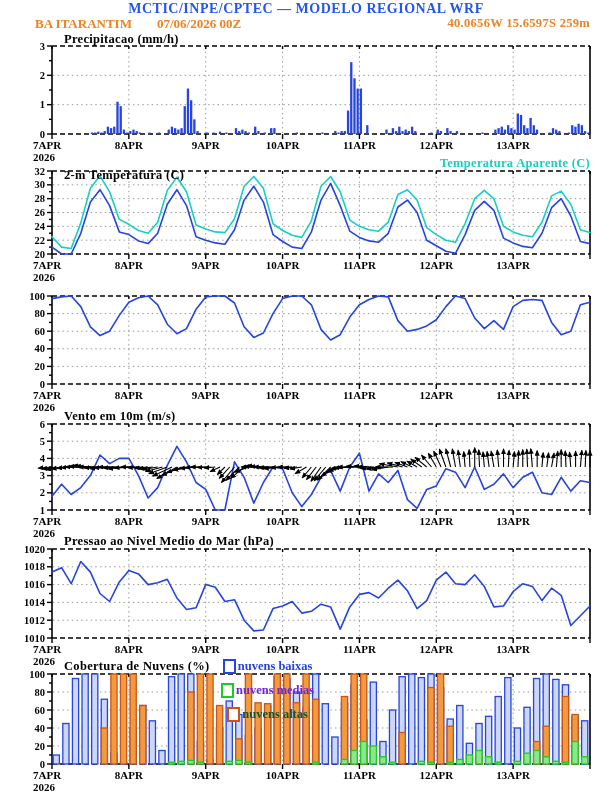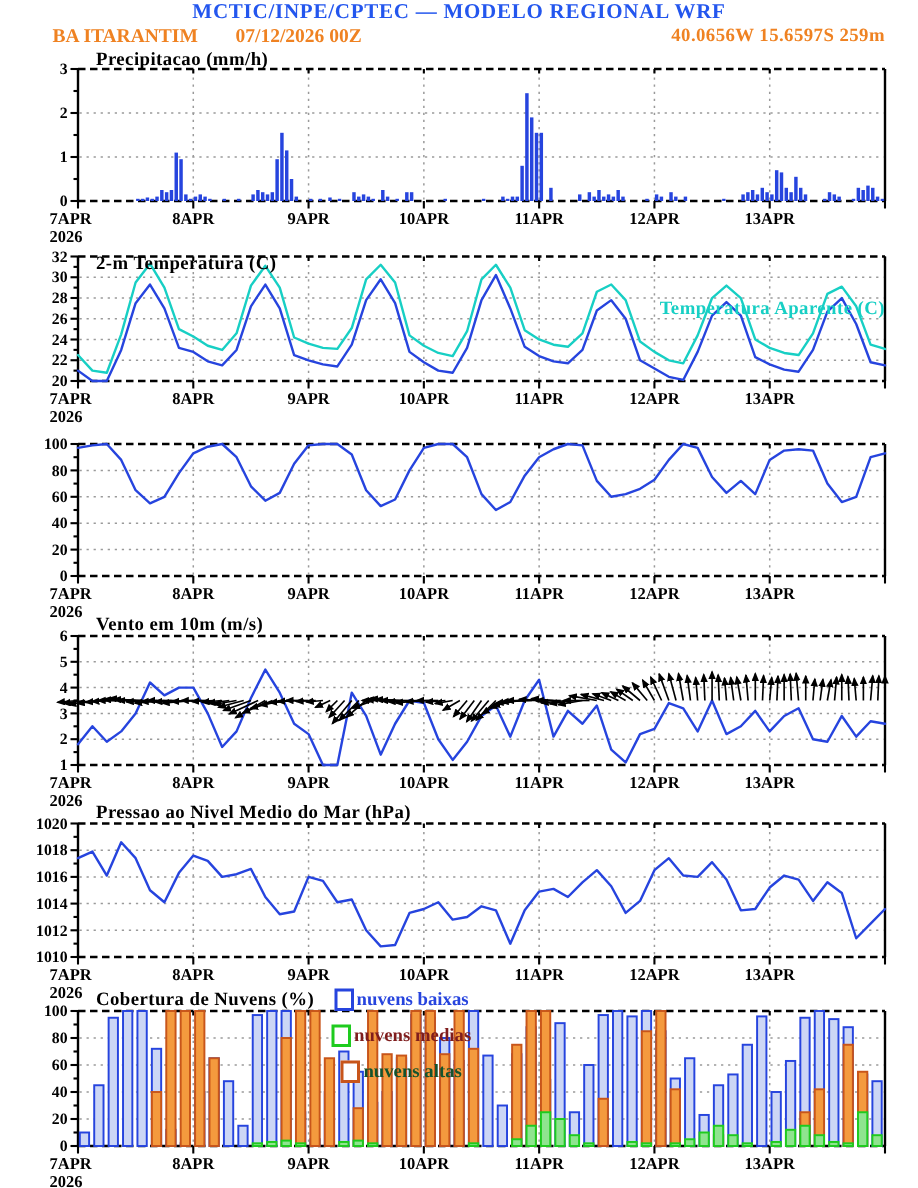--- a/index.html
+++ b/index.html
@@ -3,41 +3,41 @@
 <meta charset="utf-8">
 <style>
   html,body{margin:0;padding:0;background:#fff;}
   #page{position:relative;width:612px;height:792px;background:#fff;
         font-family:Liberation Serif, serif;font-weight:bold;overflow:hidden;}
   .hdr1{position:absolute;top:1px;left:0;width:612px;text-align:center;
         font-size:14px;letter-spacing:.5px;color:var(--blue);}
   .hdr2a{position:absolute;top:16px;left:35px;font-size:13px;color:var(--orange);}
   .hdr2b{position:absolute;top:16px;left:157px;font-size:13px;color:var(--orange);}
   .ptitle{position:absolute;font-size:12.5px;color:#000;letter-spacing:.3px;}
-  .ptitle.cyan{color:var(--cyan);margin-top:42px;}
+  .ptitle.cyan{color:var(--cyan);}
   .ptitle.orange{color:var(--orange);}
   .right{text-align:right;}
   #legend{position:absolute;top:659px;left:221px;display:flex;gap:9px;align-items:center;font-size:12.5px;flex-direction:column;}
   .leg-item{display:flex;align-items:center;gap:2px;}
   .leg-box{width:9px;height:11px;background:#fff;border:2px solid #000;display:inline-block;}
   svg#chart{position:absolute;top:0;left:0;}
   .grid{stroke:var(--grid);stroke-width:1;stroke-dasharray:1.5 3.2;fill:none;}
   .border-d{stroke:#000;stroke-width:1.6;stroke-dasharray:5 3;fill:none;}
   .border-s{stroke:#000;stroke-width:1.6;fill:none;}
   .tick{stroke:#000;stroke-width:1.4;}
   .ylab{font-size:10.5px;font-weight:bold;fill:#000;}
   .xlab{font-size:11px;font-weight:bold;fill:#000;}
 </style>
 </head>
 <body>
 
 <div id="page">
   <div class="hdr1">MCTIC/INPE/CPTEC — MODELO REGIONAL WRF</div>
   <div class="hdr2a">BA ITARANTIM</div>
-  <div class="hdr2b">07/12/2026 00Z</div>
+  <div class="hdr2b">07/06/2026 00Z</div>
 
   <svg id="chart" width="612" height="792">
       <defs>
         <marker id="ah" markerWidth="6" markerHeight="6" refX="5" refY="2.5" orient="auto" markerUnits="userSpaceOnUse">
           <path d="M0,0 L6,2.5 L0,5 Z" fill="#000000"></path>
         </marker>
       </defs>
       <line x1="128.85714285714286" y1="47" x2="128.85714285714286" y2="133" class="grid"></line>
       <line x1="205.71428571428572" y1="47" x2="205.71428571428572" y2="133" class="grid"></line>
       <line x1="282.57142857142856" y1="47" x2="282.57142857142856" y2="133" class="grid"></line>
@@ -707,20 +707,20 @@
   <div class="ptitle" style="top:659px;left:64px;">Cobertura de Nuvens (%)</div>
 
   <div class="ptitle" style="top:534px;left:64px;">Pressao ao Nivel Medio do Mar (hPa)</div>
   <div id="legend">
     <span class="leg-item">
       <span class="leg-box" id="lb0" style="border-color: rgb(38, 68, 222);"></span>
       <span id="ll0" style="color: rgb(38, 68, 222);">nuvens baixas</span>
     </span>
     <span class="leg-item">
       <span class="leg-box" id="lb1" style="border-color: rgb(30, 203, 30);"></span>
-      <span id="ll1" style="color: #7f1d1d;">nuvens medias</span>
+      <span id="ll1" style="color: #6d28d9;">nuvens medias</span>
     </span>
     <span class="leg-item">
       <span class="leg-box" id="lb2" style="border-color: rgb(200, 85, 26);"></span>
       <span id="ll2" style="color: #14532d;">nuvens altas</span>
     </span>
   </div>
 </div>
 
 </body></html>

